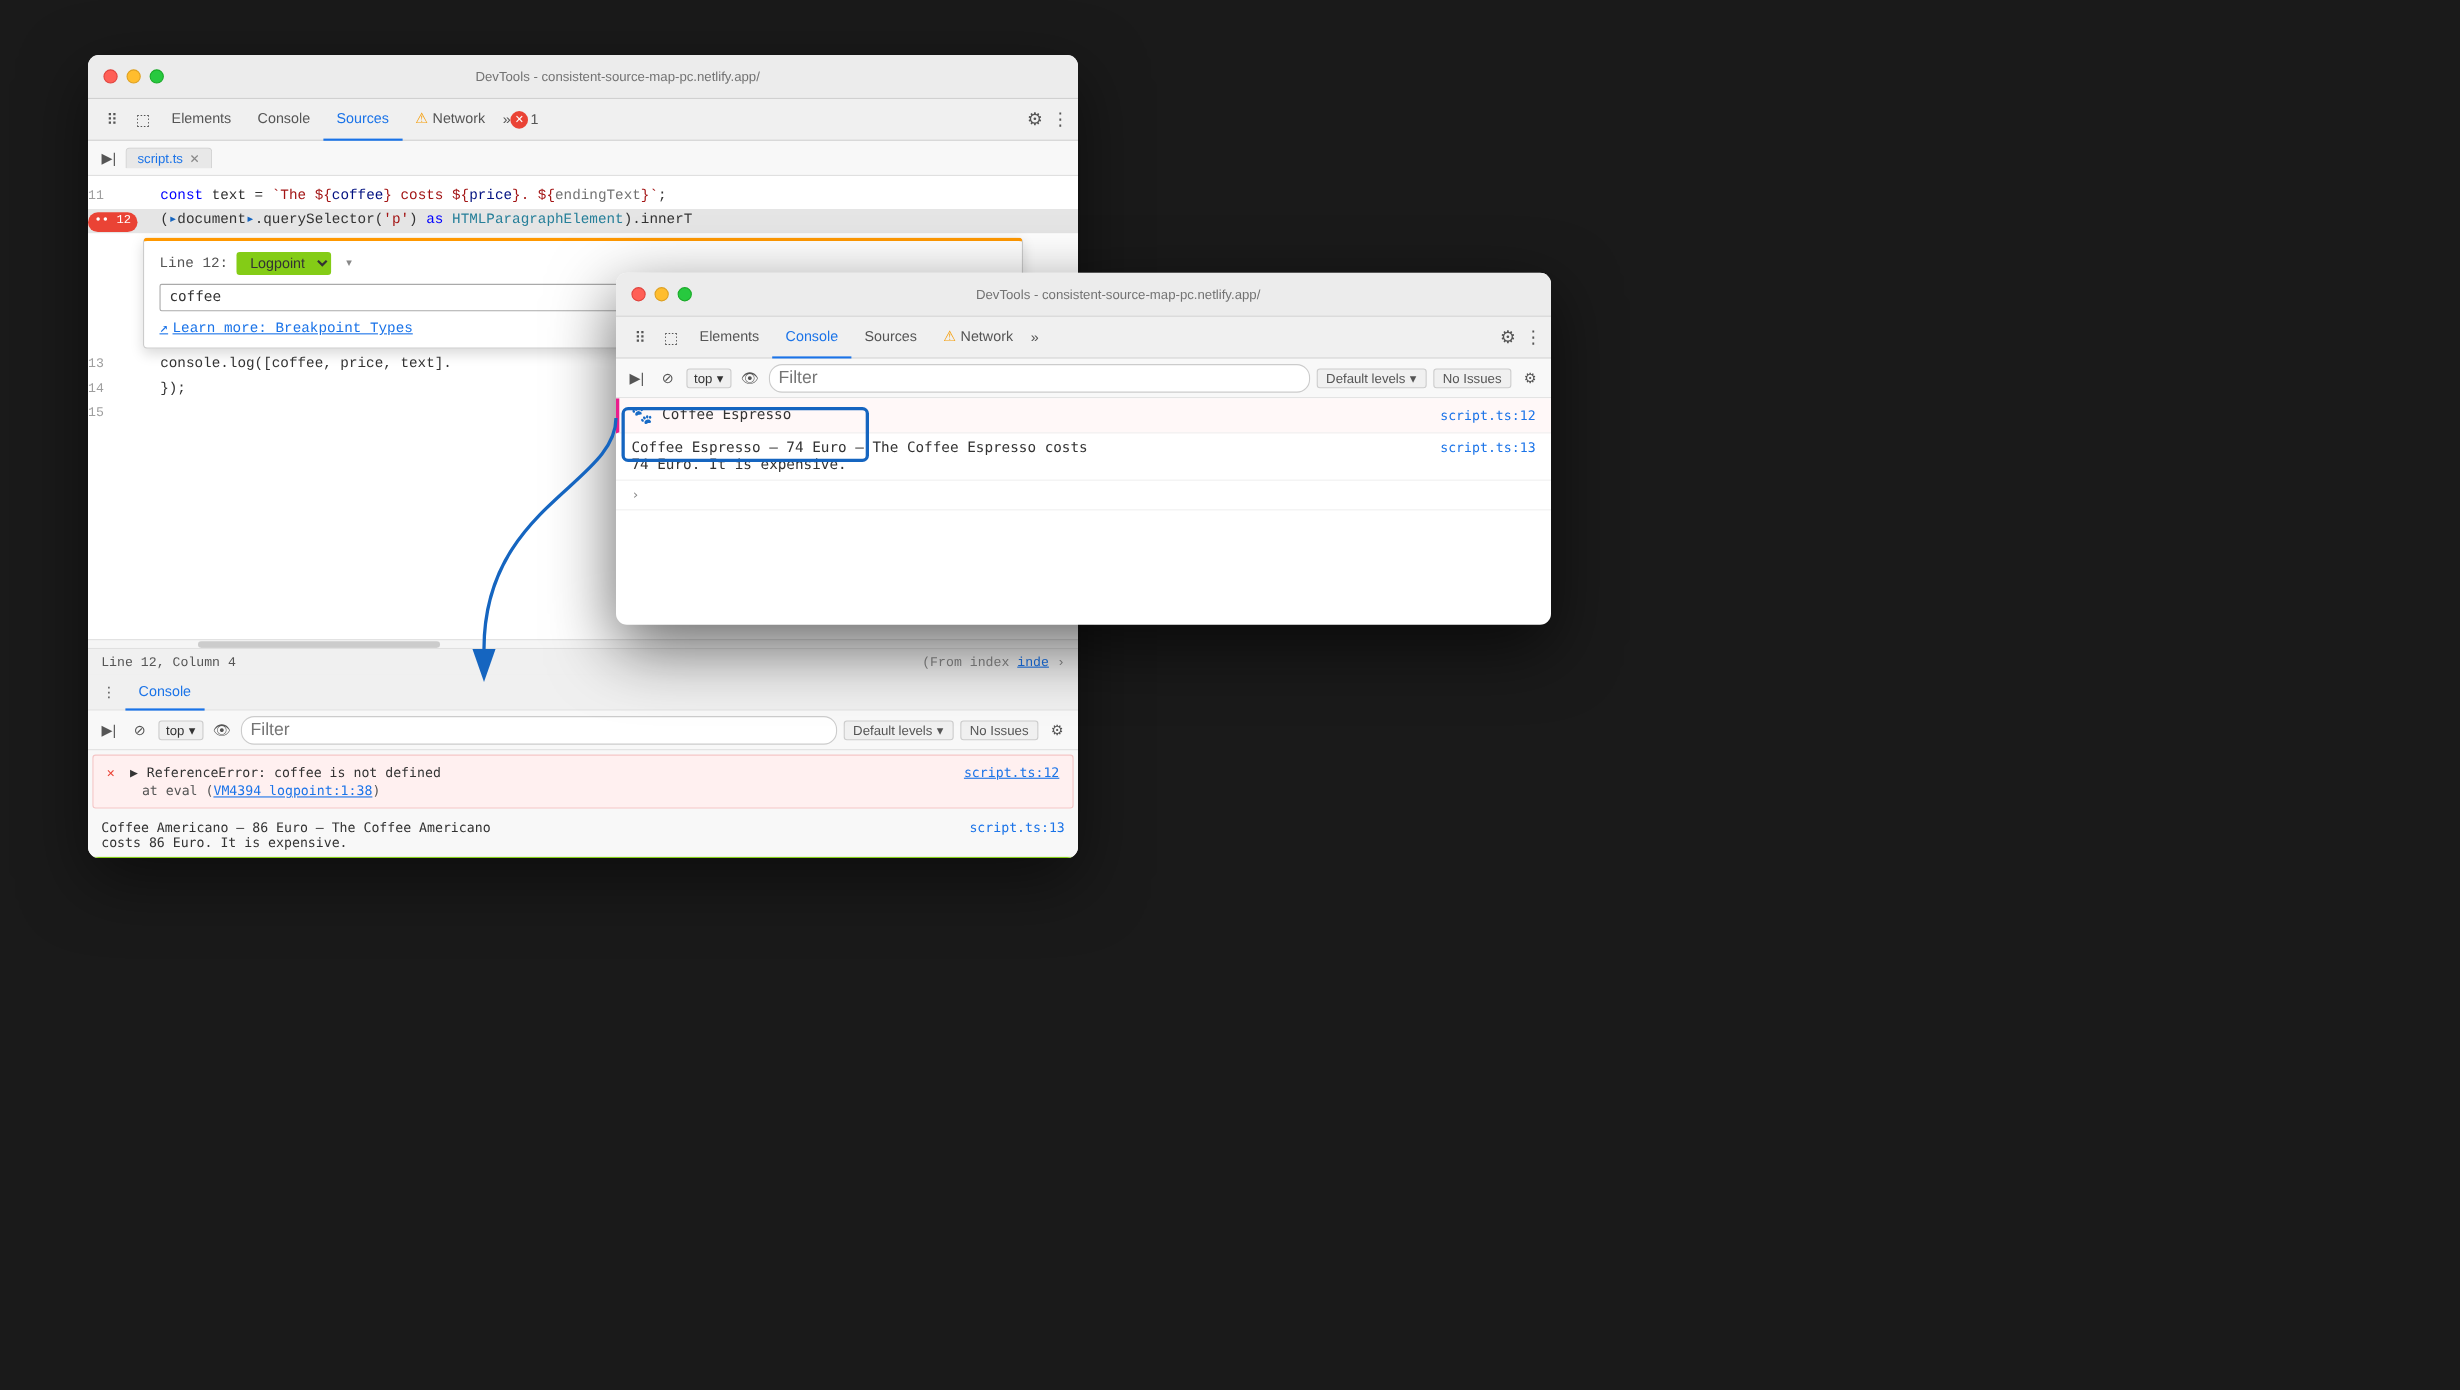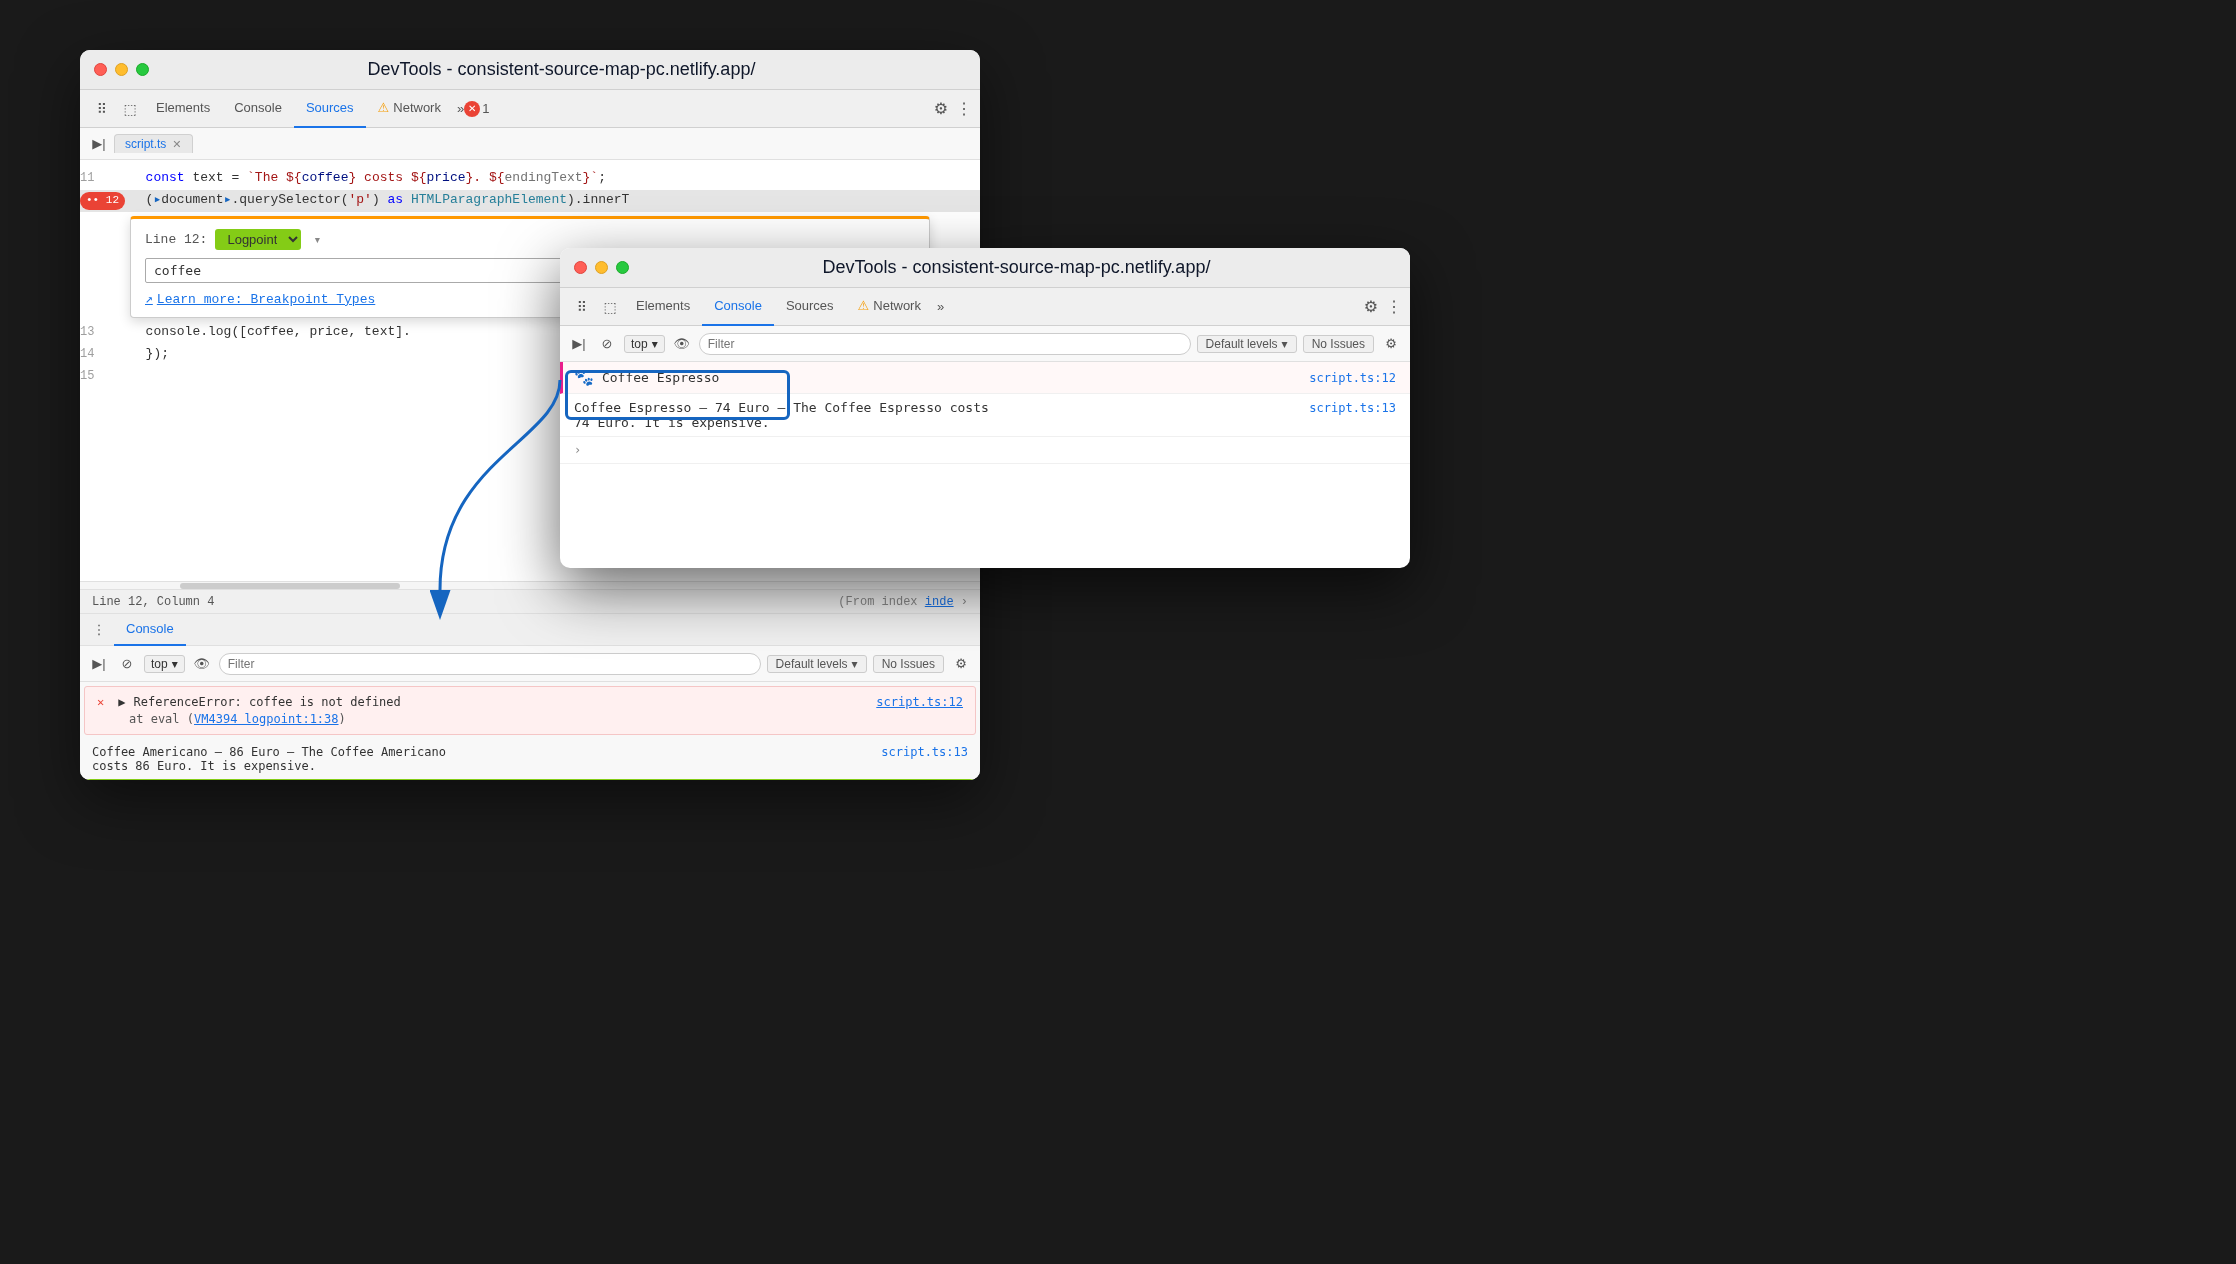--- a/index.html
+++ b/index.html
@@ -44,22 +44,22 @@
       border-radius: 50%;
       display: inline-block;
     }
     .tl-red { background: #ff5f56; border: 1px solid #e0443e; }
     .tl-yellow { background: #ffbd2e; border: 1px solid #dea123; }
     .tl-green { background: #27c93f; border: 1px solid #1aab29; }
 
     .window-title {
       flex: 1;
       text-align: center;
-      font-size: 18px;
-      color: #0f172a;
+      font-size: 12px;
+      color: #737373;
       font-weight: 500;
     }
 
     .devtools-tabs {
       background: #f0f0f0;
       height: 38px;
       display: flex;
       align-items: center;
       padding: 0 8px;
       gap: 0;
@@ -309,21 +309,21 @@
       padding: 0 8px;
       gap: 6px;
       border-bottom: 1px solid #e0e0e0;
       background: #f8f8f8;
     }
 
     .filter-input {
       flex: 1;
       border: 1px solid #ccc;
       padding: 3px 8px;
-      font-size: 12px;
+      font-size: 16px;
       border-radius: 12px;
       outline: none;
     }
 
     .console-messages {
       max-height: 200px;
       overflow-y: auto;
       font-family: 'Menlo', 'Monaco', monospace;
       font-size: 12px;
     }

